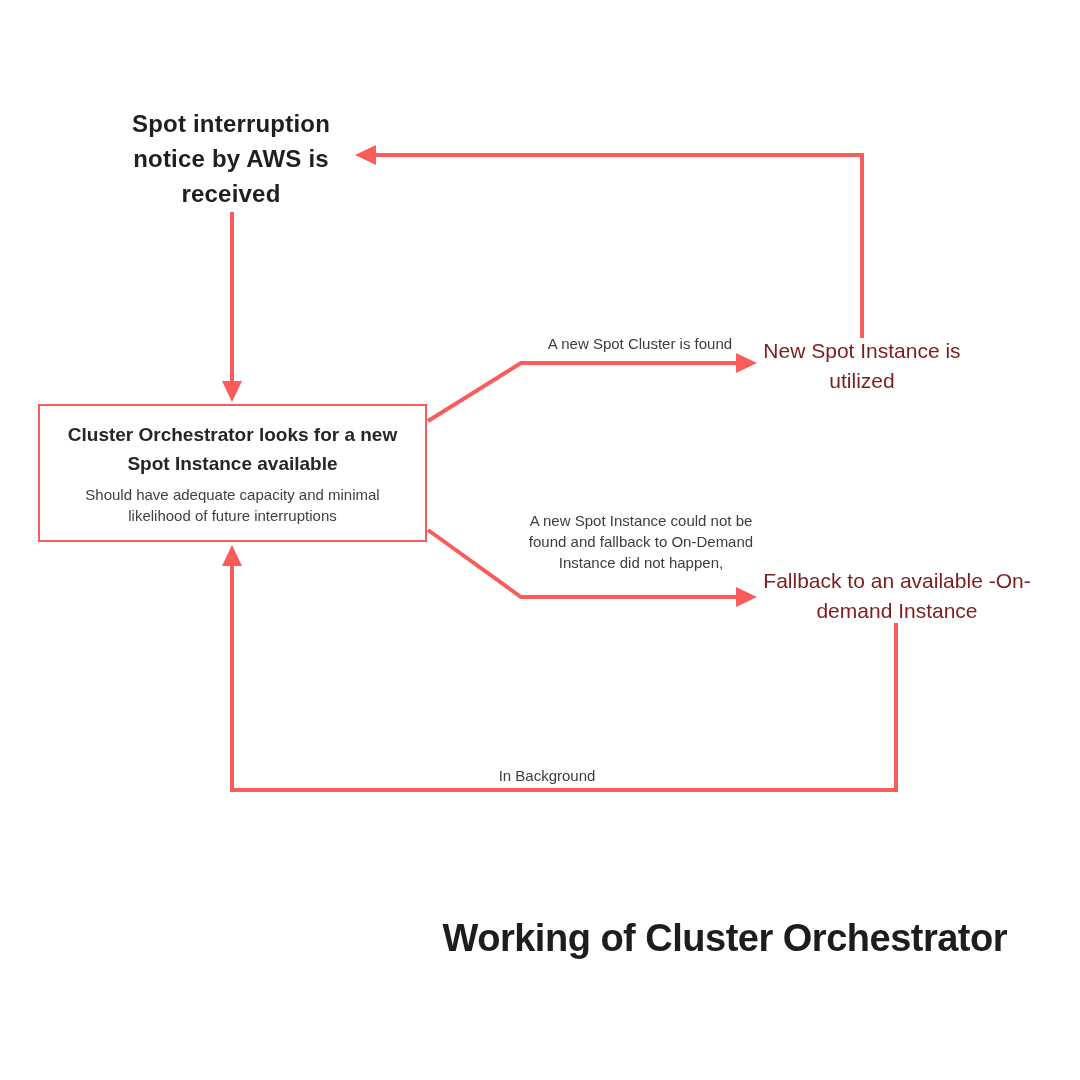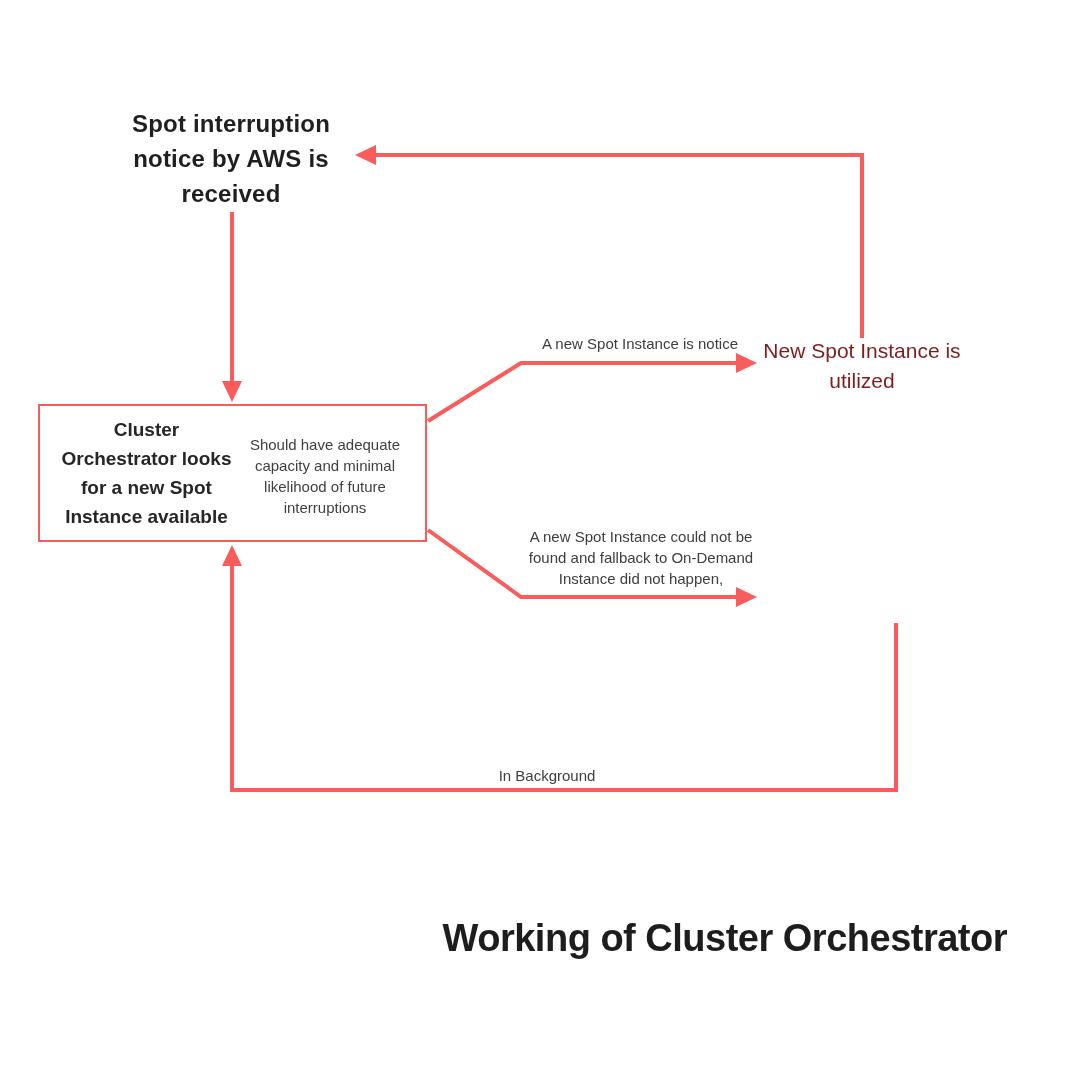--- a/index.html
+++ b/index.html
@@ -10,39 +10,39 @@
   .canvas{position:absolute;inset:0;width:1080px;height:860px;}
   svg.connectors{position:absolute;left:0;top:0;width:1080px;height:1080px;}
   .node{position:absolute;text-align:center;}
   .node-top{
     left:231px;top:106px;width:250px;transform:translateX(-50%);
     font-size:24px;font-weight:700;color:#1f1f1f;line-height:35px;letter-spacing:.2px;
   }
   .center-box{
     position:absolute;left:38px;top:404px;width:389px;height:138px;
     border:2px solid #fa5c5c;background:#ffffff;box-sizing:border-box;
-    display:flex;flex-direction:row;justify-content:center;align-items:center;
+    display:flex;flex-direction:column;justify-content:center;align-items:center;
     text-align:center;padding:8px 14px;
   }
   .center-box .box-title{
     font-size:19px;font-weight:700;color:#262626;line-height:29px;
   }
   .center-box .box-subtitle{
     font-size:15px;font-weight:400;color:#3f3f3f;line-height:21px;margin-top:6px;text-align:center;
   }
   .node-right{
     font-size:21px;font-weight:400;color:#7f1d1d;line-height:30px;
   }
   .node-newspot{left:862px;top:336px;width:250px;transform:translateX(-50%);}
   .node-fallback{left:897px;top:566px;width:270px;transform:translateX(-50%);}
   .edge-label{
     position:absolute;font-size:15px;color:#3d3d3d;line-height:21px;text-align:center;
   }
   .label-found{left:640px;top:333px;width:260px;transform:translateX(-50%);white-space:nowrap;}
-  .label-notfound{left:641px;top:526px;width:262px;transform:translateX(-50%);}
+  .label-notfound{left:641px;top:510px;width:262px;transform:translateX(-50%);}
   .label-background{left:547px;top:765px;width:220px;transform:translateX(-50%);}
   .diagram-title{
     position:absolute;left:557px;top:917px;width:900px;transform:translateX(-50%);
     text-align:right;font-size:38px;font-weight:700;color:#1d1d1d;letter-spacing:-0.5px;
   }
 </style>
 </head>
 <body>
 
 <div class="canvas">
@@ -67,22 +67,23 @@
 
   <div class="node node-top">Spot interruption notice by AWS is received</div>
 
   <div class="center-box">
     <div class="box-title">Cluster Orchestrator looks for a new Spot Instance available</div>
     <div class="box-subtitle">Should have adequate capacity and minimal likelihood of future interruptions</div>
   </div>
 
   <div class="node node-right node-newspot">New Spot Instance is utilized</div>
 
+  <div class="node node-right node-fallback">Fallback to an available -On-demand Instance</div>
 
-  <div class="edge-label label-found">A new Spot Instance is notice</div>
+  <div class="edge-label label-found">A new Spot Cluster is found</div>
 
   <div class="edge-label label-notfound">A new Spot Instance could not be found and fallback to On-Demand Instance did not happen,</div>
 
   <div class="edge-label label-background">In Background</div>
 
   <div class="diagram-title">Working of Cluster Orchestrator</div>
 
 </div>
 
 </body></html>

